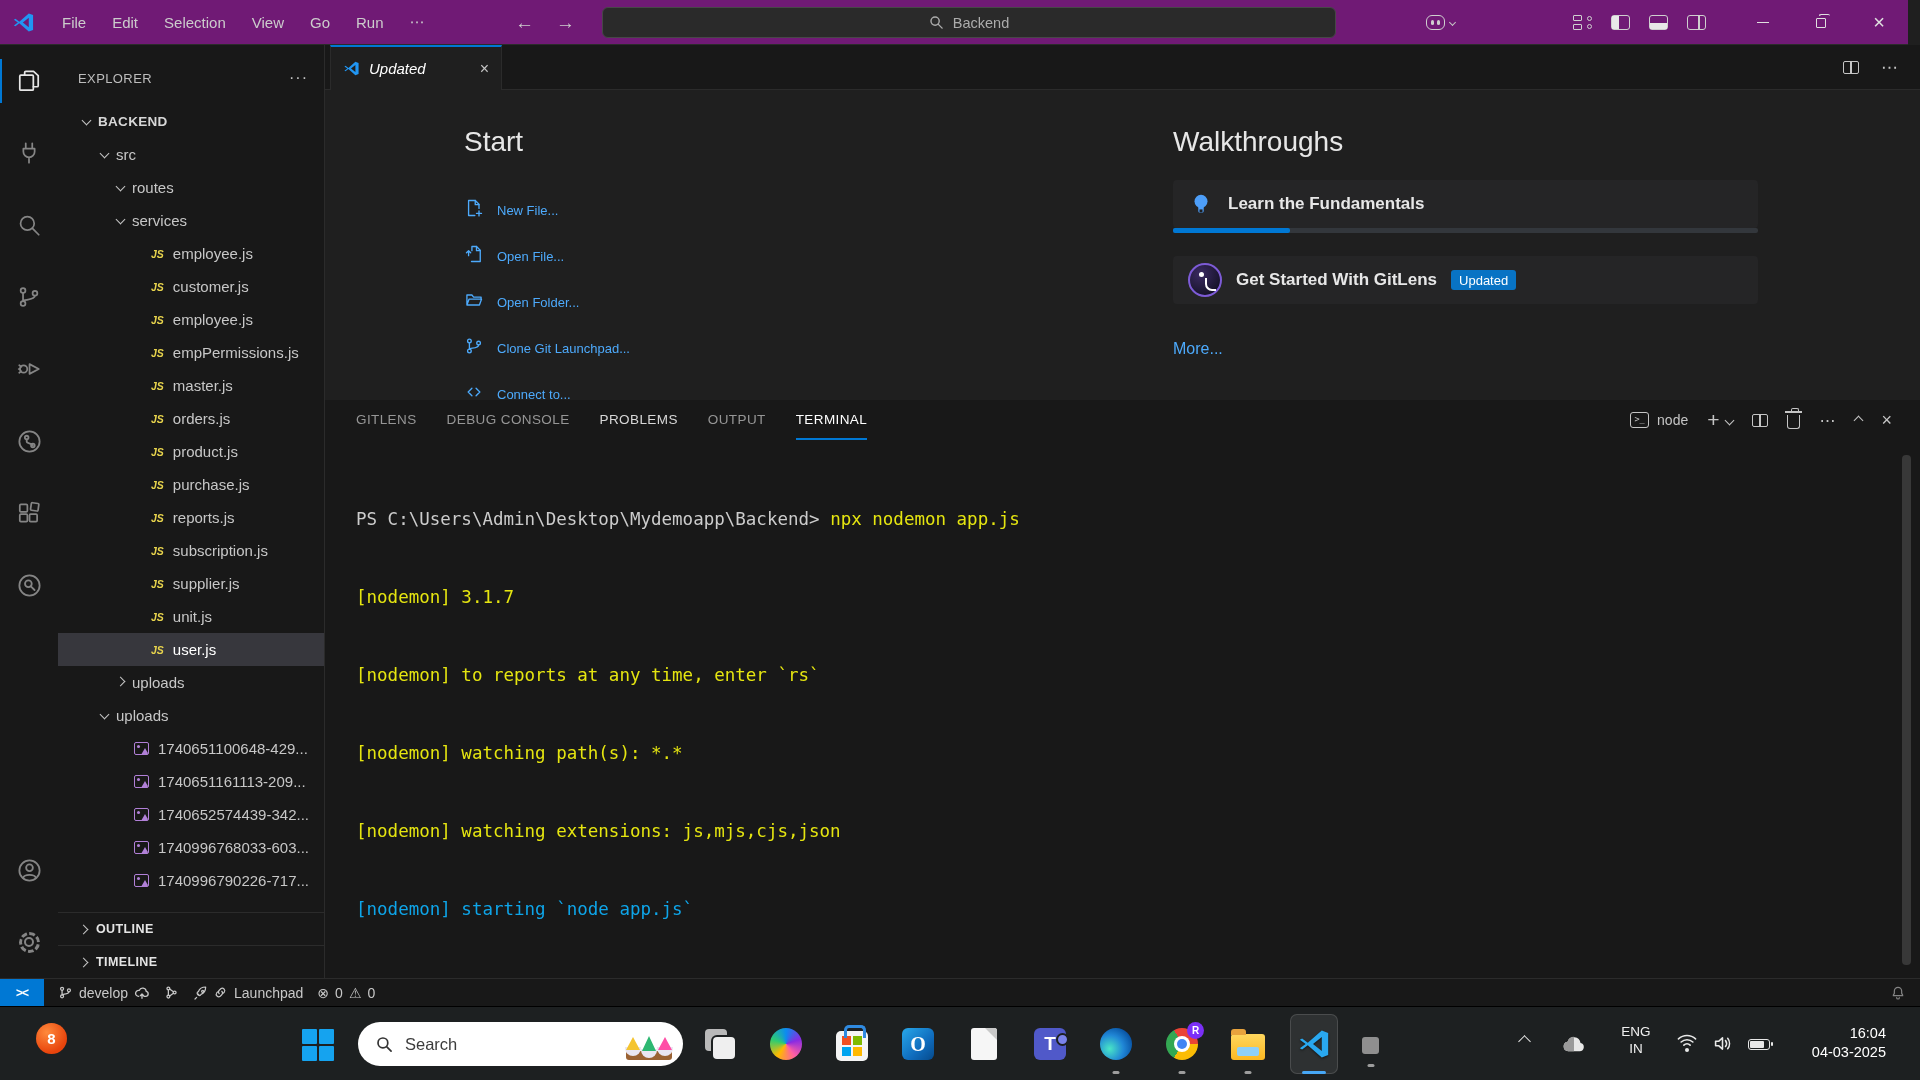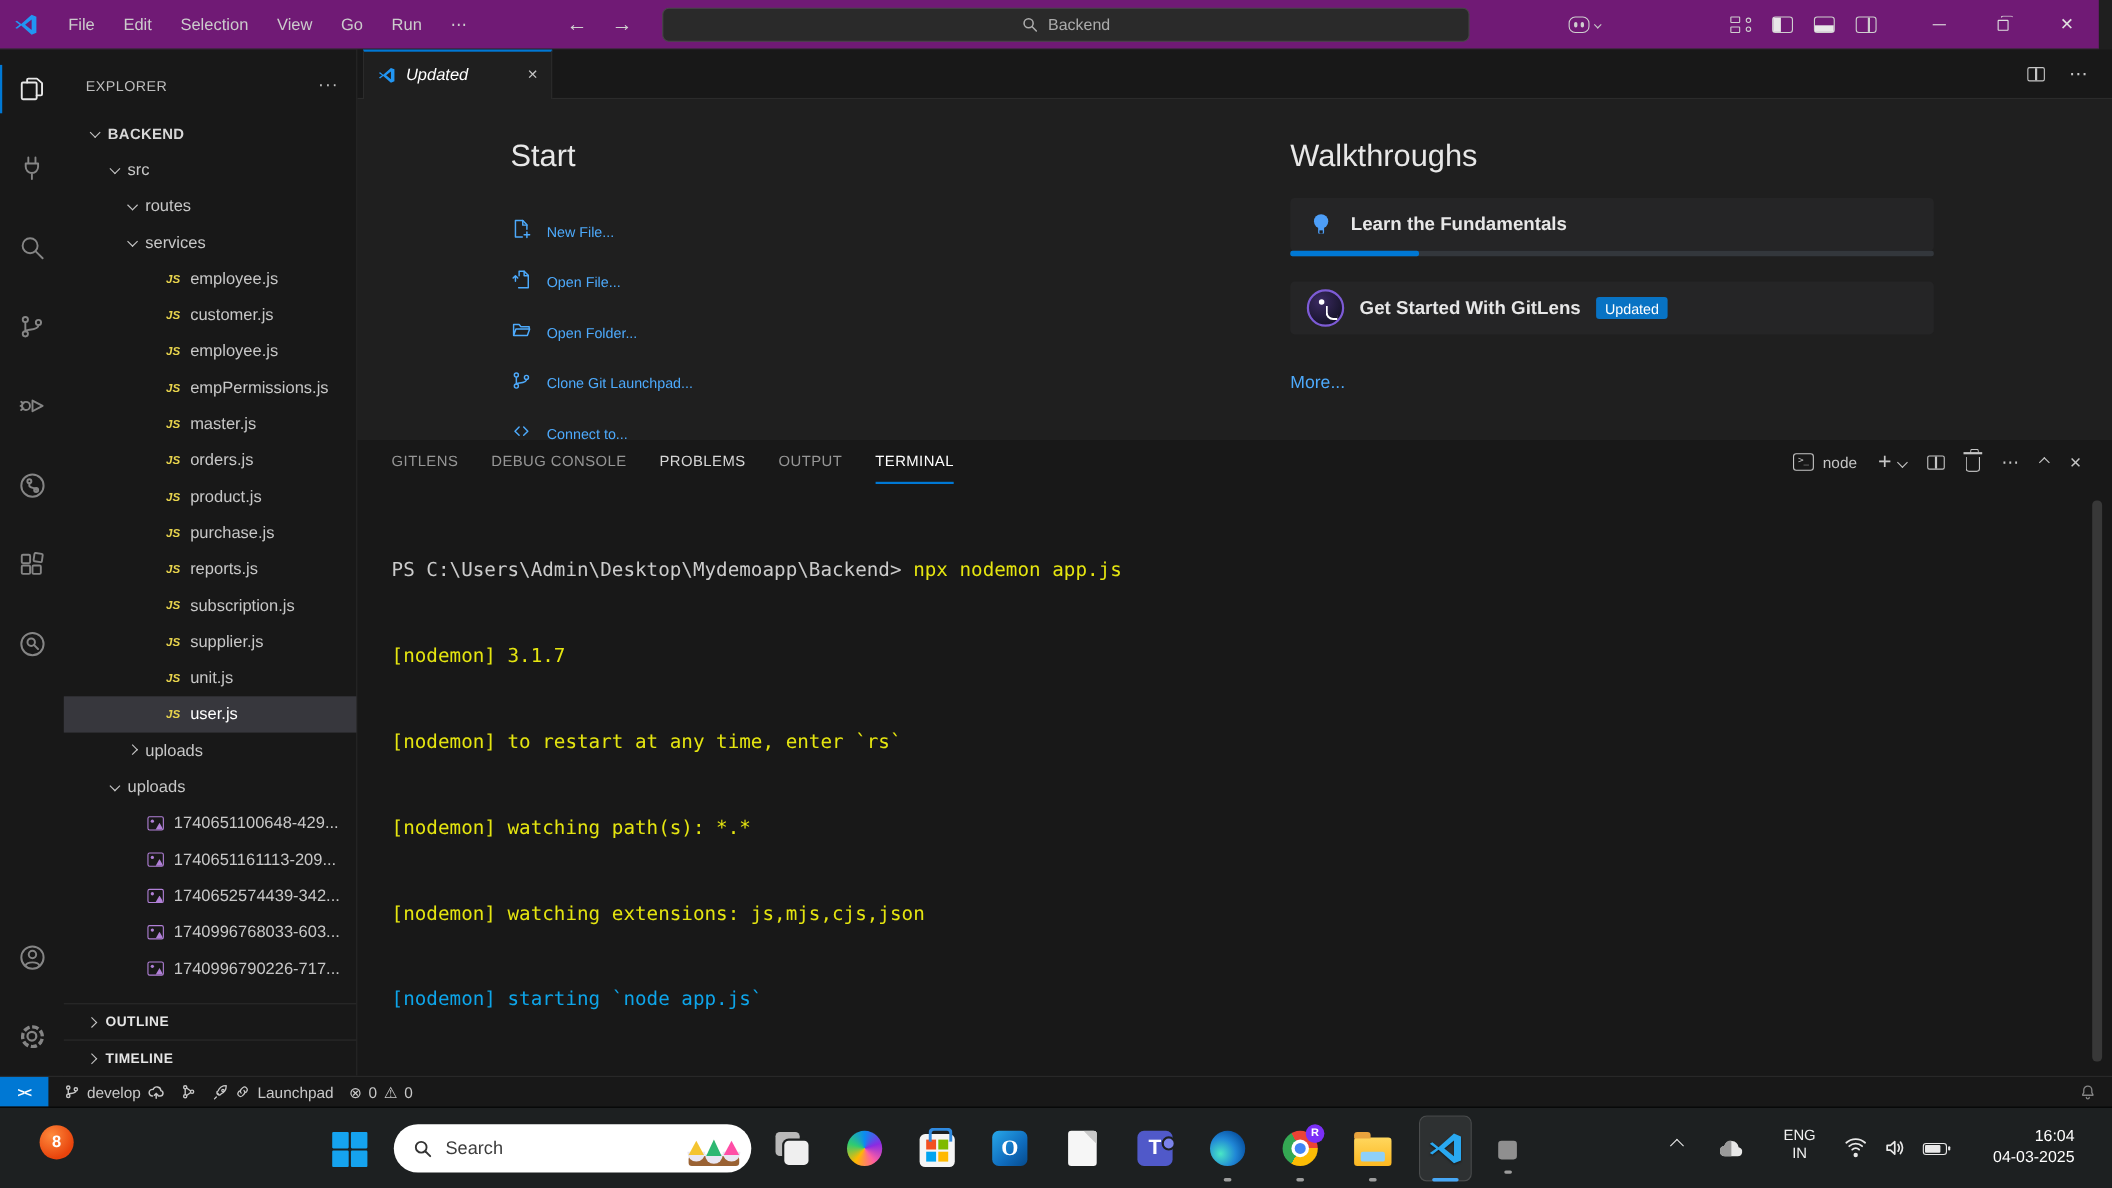--- a/index.html
+++ b/index.html
@@ -510,21 +510,21 @@
         <span class="chev" style="margin-left:-12px"></span>
         <span class="spliticon"></span>
         <span class="trash"></span>
         <span class="pdots">⋯</span>
         <span class="chev u"></span>
         <span class="px">×</span>
       </div>
       <div class="term">
         <div><span class="t-fg">PS C:\Users\Admin\Desktop\Mydemoapp\Backend&gt; </span><span class="t-y">npx nodemon app.js</span></div>
         <div class="t-y">[nodemon] 3.1.7</div>
-        <div class="t-y">[nodemon] to restart at any time, enter `rs`</div>
+        <div class="t-y">[nodemon] to reports at any time, enter `rs`</div>
         <div class="t-y">[nodemon] watching path(s): *.*</div>
         <div class="t-y">[nodemon] watching extensions: js,mjs,cjs,json</div>
         <div class="t-g">[nodemon] starting `node app.js`</div>
         <div class="t-fg">DB connected successfully</div>
         <div class="t-fg">Server is listening on port : 4200</div>
         
       </div>
       <div class="pscroll"></div>
     </div>
   </div>

